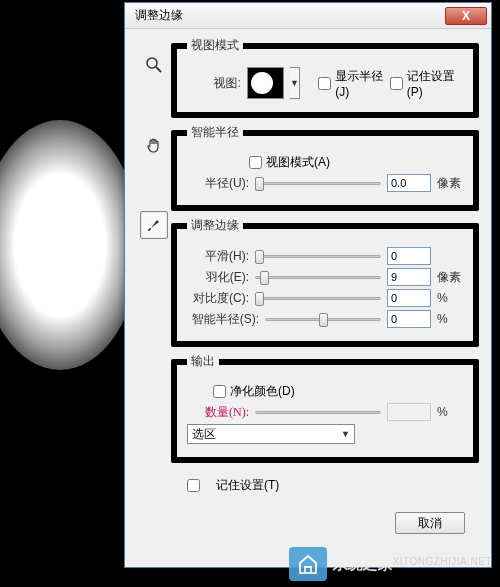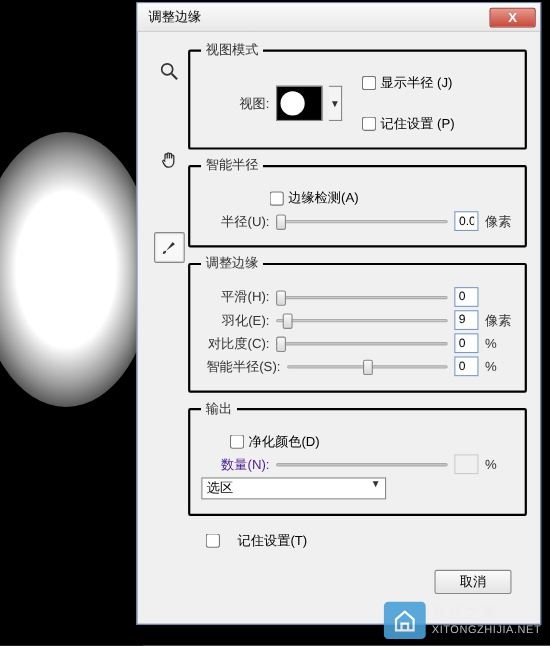--- a/index.html
+++ b/index.html
@@ -7,46 +7,46 @@
 .canvas-bg { position: absolute; left: 0; top: 0; width: 130px; height: 587px; background: #000; }
 .blob { position: absolute; left: -20px; top: 120px; width: 160px; height: 250px; background: radial-gradient(ellipse at center, #fff 40%, #999 60%, #000 85%); border-radius: 50%; }
 .dialog { position: absolute; left: 124px; top: 2px; width: 368px; height: 566px; background: #f0f0f0; border: 1px solid #5a7ba8; box-shadow: 2px 2px 8px rgba(0,0,0,0.4); }
 .titlebar { height: 26px; background: linear-gradient(#fafafa, #e8e8e8); border-bottom: 1px solid #ccc; display: flex; align-items: center; justify-content: space-between; padding: 0 4px 0 10px; }
 .close-btn { width: 42px; height: 18px; background: linear-gradient(#e59a8f, #c84a3a); border: 1px solid #a03028; border-radius: 2px; display: flex; align-items: center; justify-content: center; color: #fff; font-weight: bold; cursor: pointer; font-size: 10px; }
 .body { padding: 8px 12px 10px 12px; display: flex; }
 .tools { width: 34px; display: flex; flex-direction: column; gap: 52px; padding-top: 14px; align-items: center; }
 .tool-btn { width: 28px; height: 28px; display: flex; align-items: center; justify-content: center; background: transparent; }
 .tool-btn.selected { border: 1px solid #888; background: #f8f8f8; border-radius: 2px; box-shadow: inset 0 0 2px rgba(0,0,0,0.2); }
 .panels { flex: 1; display: flex; flex-direction: column; gap: 6px; }
-fieldset { border: 2px solid #000000; border-radius: 2px; padding: 10px 10px 10px 10px; position: relative; margin: 0; }
+fieldset { border: 6px solid #000000; border-radius: 2px; padding: 10px 10px 10px 10px; position: relative; margin: 0; }
 legend { padding: 0 4px; color: #333; }
 .row { display: flex; align-items: center; margin: 3px 0; gap: 6px; }
 .row-label { width: 62px; text-align: right; color: #333; }
-.row-label.disabled { color: #4c1d95; }
+.row-label.disabled { color: #be185d; font-family: Liberation Serif, serif; }
 .view-swatch { width: 42px; height: 32px; border: 1px solid #888; background: #000; position: relative; display: flex; align-items: center; justify-content: center; }
 .view-swatch::after { content: ''; width: 22px; height: 22px; background: #fff; border-radius: 50%; position: absolute; left: 3px; }
 .view-dd { width: 12px; height: 32px; border: 1px solid #888; border-left: none; display: flex; align-items: center; justify-content: center; background: #f4f4f4; }
 .chev { font-size: 9px; color: #333; }
-.chk-col { display: flex; flex-direction: column; gap: 20px; margin-left: 12px; }
+.chk-col { display: flex; flex-direction: row; gap: 0; margin-left: 12px; }
 .chk-row { display: flex; align-items: center; gap: 4px; }
 input[type=checkbox] { width: 13px; height: 13px; }
 .slider { flex: 1; height: 18px; position: relative; }
 .slider-track { position: absolute; top: 8px; left: 0; right: 0; height: 3px; background: #ccc; border: 1px solid #aaa; border-radius: 2px; }
 .slider-thumb { position: absolute; top: 3px; width: 9px; height: 14px; background: linear-gradient(#fafafa,#d8d8d8); border: 1px solid #888; border-radius: 2px; }
 .slider-thumb.center { left: 50%; margin-left: -4px; }
-.num-input { width: 22px; height: 18px; border: 1px solid #7a9ac0; background: #fff; padding: 0 3px; text-align: left; font-size: 11px; }
+.num-input { width: 44px; height: 18px; border: 1px solid #7a9ac0; background: #fff; padding: 0 3px; text-align: left; font-size: 11px; }
 .num-input.disabled { background: #f0f0f0; border-color: #ccc; }
 .unit { width: 26px; color: #333; }
-.select { width: 168px; height: 20px; border: 1px solid #888; background: #fff; display: flex; justify-content: space-between; padding: 0 4px; }
+.select { width: 168px; height: 20px; border: 1px solid #888; background: #fff; display: flex; align-items: center; justify-content: space-between; padding: 0 4px; }
 .remember-row { margin: 8px 0 0 16px; display: flex; align-items: center; gap: 16px; }
 .btn-row { display: flex; justify-content: flex-end; gap: 8px; margin: 12px 14px 0 0; }
 .btn { width: 70px; height: 22px; border: 1px solid #888; background: linear-gradient(#fafafa,#e4e4e4); border-radius: 2px; display: flex; align-items: center; justify-content: center; cursor: pointer; }
 .watermark { position: absolute; right: 8px; bottom: 6px; display: flex; align-items: center; gap: 6px; color: #ddd; opacity: 0.9; }
 .wm-icon { width: 38px; height: 34px; background: #4aa0d8; border-radius: 4px; display: flex; align-items: center; justify-content: center; }
-.wm-text { display: flex; flex-direction: column; line-height: 1.1; }
+.wm-text { display: flex; flex-direction: row; line-height: 1.1; }
 .wm-text .big { font-size: 15px; font-weight: bold; color: #eee; }
 .wm-text .small { font-size: 10px; color: #ccc; letter-spacing: 0.5px; }
 </style>
 </head>
 <body>
 
 <div class="canvas-bg">
   <div class="blob"></div>
 </div>
 
@@ -98,21 +98,21 @@
             </label>
           </div>
         </div>
       </fieldset>
 
       <fieldset>
         <legend>智能半径</legend>
         <div class="row" style="margin-left:62px">
           <label class="chk-row">
             <input type="checkbox" style="">
-            <span>边缘检测(A)</span>
+            <span>视图模式(A)</span>
           </label>
         </div>
         <div class="row">
           <span class="row-label">半径(U):</span>
           <div class="slider">
               <div class="slider-track"></div>
               <div class="slider-thumb" style="left:0"></div>
             </div>
           <input class="num-input" value="0.0" style="">
           <span class="unit">像素</span>

